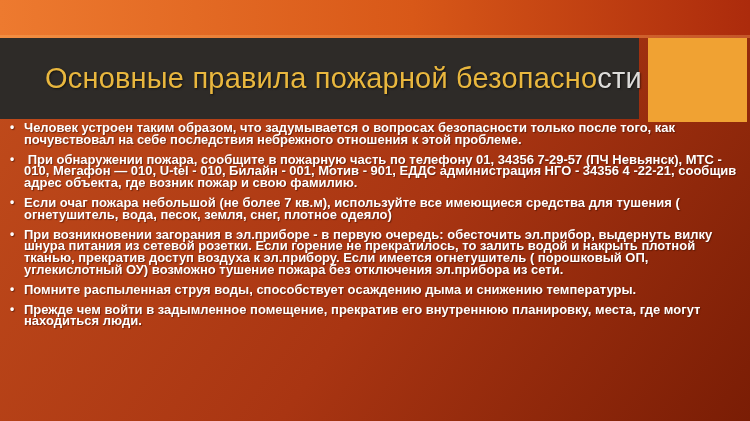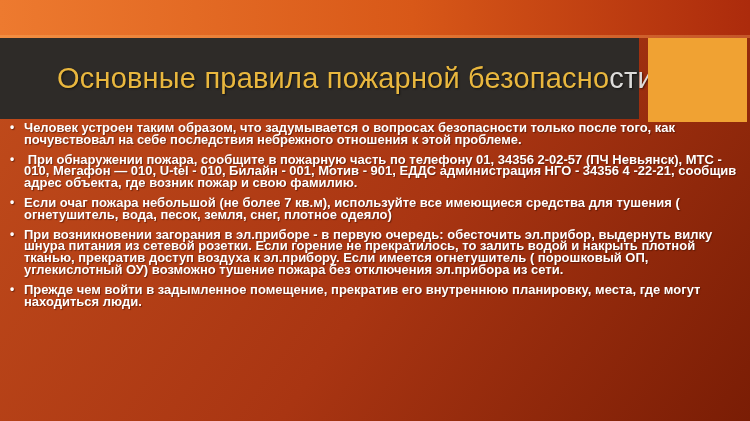--- a/index.html
+++ b/index.html
@@ -17,21 +17,21 @@
     border-bottom:3px solid rgba(255,190,110,0.30);
   }
   .title-bar{
     position:absolute;left:0;top:38px;width:639px;height:81px;
     background:var(--title-bar-bg);
     display:flex;align-items:center;
     box-sizing:border-box;
     padding-left:45px;
   }
   .slide-title{
-    margin:12px;
+    margin:0;
     font-size:29px;
     font-weight:400;
     letter-spacing:0.2px;
     white-space:nowrap;
     text-shadow:1px 1px 2px rgba(0,0,0,0.55);
   }
   .slide-title .main{color:var(--title-gold);}
   .slide-title .tail{color:var(--title-white);}
   .accent-square{
     position:absolute;left:648px;top:38px;width:99px;height:84px;
@@ -68,19 +68,20 @@
   <div class="top-band"></div>
 
   <div class="title-bar">
     <h1 class="slide-title"><span class="main">Основные правила пожарной безопасно</span><span class="tail">сти</span></h1>
   </div>
 
   <div class="accent-square"></div>
 
   <div class="body-area">
     <div class="bullet">Человек устроен таким образом, что задумывается о вопросах безопасности только после того, как почувствовал на себе последствия небрежного отношения к этой проблеме.</div>
-    <div class="bullet"> При обнаружении пожара, сообщите в пожарную часть по телефону 01, 34356 2-02-57 (ПЧ Невьянск), МТС - 010, Мегафон — 010, U-tel - 010, Билайн - 001, Мотив - 901, ЕДДС администрация НГО - 34356 4 -22-21, сообщив адрес объекта, где возник пожар и свою фамилию.</div>
+    <div class="bullet"> При обнаружении пожара, сообщите в пожарную часть по телефону 01, 34356 7-29-57 (ПЧ Невьянск), МТС - 010, Мегафон — 010, U-tel - 010, Билайн - 001, Мотив - 901, ЕДДС администрация НГО - 34356 4 -22-21, сообщив адрес объекта, где возник пожар и свою фамилию.</div>
     <div class="bullet">Если очаг пожара небольшой (не более 7 кв.м), используйте все имеющиеся средства для тушения ( огнетушитель, вода, песок, земля, снег, плотное одеяло)</div>
     <div class="bullet">При возникновении загорания в эл.приборе - в первую очередь: обесточить эл.прибор, выдернуть вилку шнура питания из сетевой розетки. Если горение не прекратилось, то залить водой и накрыть плотной тканью, прекратив доступ воздуха к эл.прибору. Если имеется огнетушитель ( порошковый ОП, углекислотный ОУ) возможно тушение пожара без отключения эл.прибора из сети.</div>
+    <div class="bullet">Помните распыленная струя воды, способствует осаждению дыма и снижению температуры.</div>
     <div class="bullet">Прежде чем войти в задымленное помещение, прекратив его внутреннюю планировку, места, где могут находиться люди.</div>
   </div>
 
 </div>
 
 </body></html>

